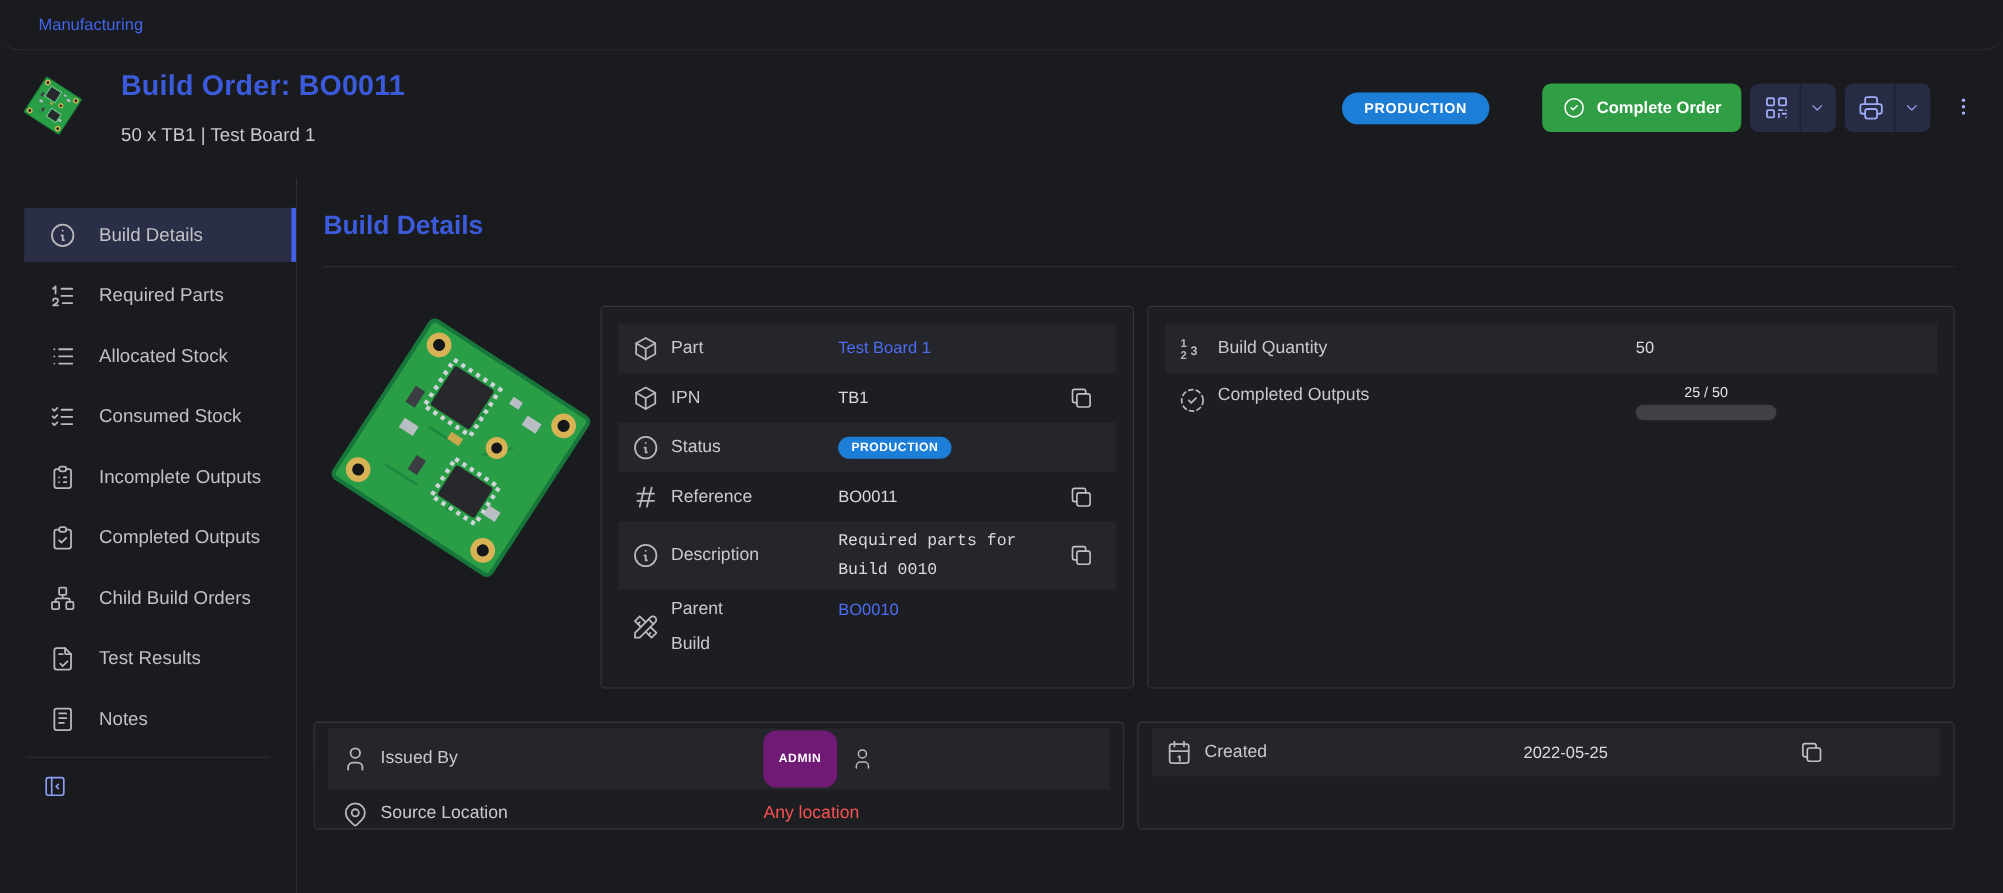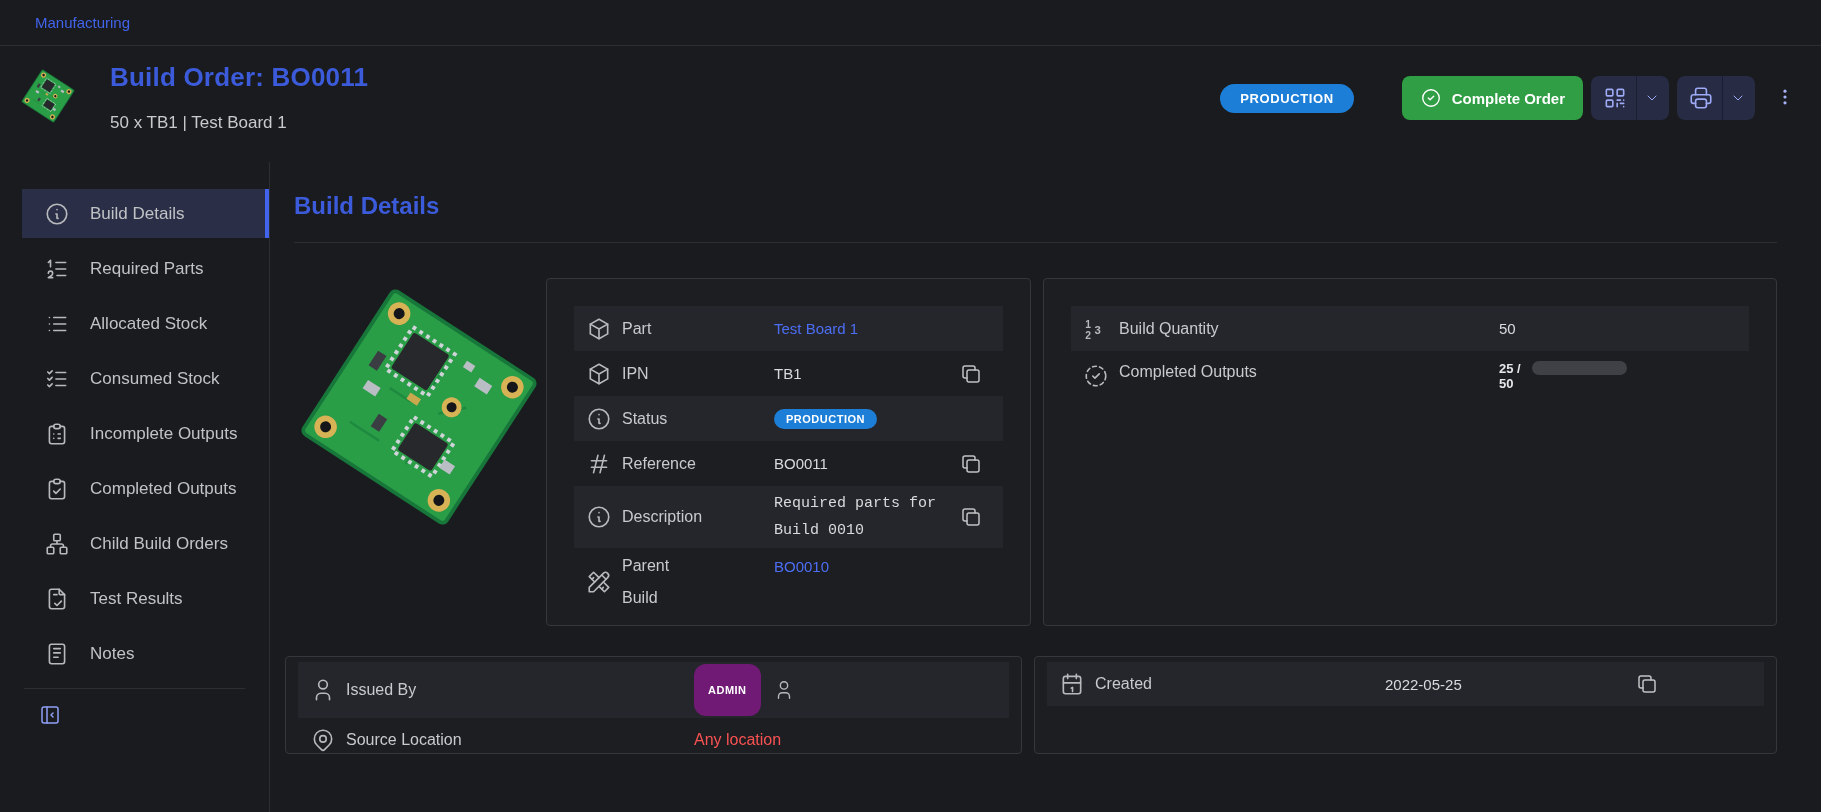--- a/index.html
+++ b/index.html
@@ -5,21 +5,21 @@
   * { margin:0; padding:0; box-sizing:border-box; }
   html,body { background:#1a1b1e; }
   .app {
     position:relative; width:1821px; height:812px; overflow:hidden;
     background:#1a1b1e; color:#c1c2c5;
     font-family:"Liberation Sans", sans-serif;
   }
   svg.ic { display:block; fill:none; stroke:currentColor; stroke-width:1.5; stroke-linecap:round; stroke-linejoin:round; }
 
   
-  .crumb-bar { height:46px; display:flex; align-items:center; padding-left:35px; border-bottom:1px solid #2c2e33; }
+  .crumb-bar { height:46px; display:flex; align-items:center; padding-left:35px; border-bottom:1px solid #2c2e33;border-radius:18px; }
   .crumb-link { color:#4263eb; font-size:15px; cursor:pointer; }
 
   
   .page-header { height:116px; display:flex; align-items:flex-start; padding:16px 22px 0 20px; }
   .thumb { width:56px; height:56px; margin-top:6px; }
   .title-block { margin-left:34px; }
   .page-title { color:#3b5bdb; font-size:26px; font-weight:bold; letter-spacing:.2px; }
   .page-subtitle { color:#c9cacc; font-size:17px; margin-top:20px; }
   .header-actions { margin-left:auto; display:flex; align-items:center; margin-top:14px; }
   .status-pill-lg {
@@ -55,21 +55,21 @@
 
   
   .main { flex:1; padding:30px 44px 0 24px; }
   .section-heading { color:#3b5bdb; font-size:24px; font-weight:bold; }
   .section-divider { border:none; border-top:1px solid #2c2e33; margin-top:22px; }
 
   .content { margin-top:35px; }
   .top-row { display:flex; gap:12px; }
   .left-group { display:flex; flex:0 0 737px; gap:2px; }
   .part-img-lg { width:250px; height:250px; margin-top:4px; flex:0 0 250px; }
-  .card { background:#1d1e22; border:1px solid #35373c; border-radius:4px; padding:27px; }
+  .card { background:#1d1e22; border:1px solid #35373c; border-radius:4px; padding:15px; }
   .card.details-card { flex:1; height:348px; }
   .card.qty-card { flex:1; height:348px; }
   .bottom-row { display:flex; gap:12px; margin-top:30px; }
   .card.issued-card { flex:0 0 737px; margin-left:-9px; width:746px; padding:5px 12px; height:98px; }
   .card.created-card { flex:1; padding:5px 12px; height:98px; }
 
   .drow { display:grid; grid-template-columns:48px 152px 1fr 44px; align-items:center; min-height:45px; padding:2px 0; }
   .drow.striped { background:#25262b; }
   .drow .r-ic { width:26px; height:26px; color:#b8b9bc; margin-left:12px; }
   .r-label { font-size:16px; color:#c9cacd; }
@@ -84,21 +84,21 @@
     padding:4px 12px; border-radius:12px; display:inline-block;
   }
   .qrow { grid-template-columns:48px 380px 1fr; }
   .irow { grid-template-columns:48px 348px 1fr; min-height:44px; }
   .crow { grid-template-columns:48px 290px 1fr 44px; min-height:44px; padding-right:85px; }
 
   .admin-wrap { display:flex; align-items:center; gap:12px; }
   .admin-badge { background:#701a75; color:#fff; font-size:11px; font-weight:bold; letter-spacing:.5px; padding:20px 14px; border-radius:12px; }
   .admin-user-ic { width:22px; height:22px; color:#b8b9bc; }
 
-  .progress-wrap { width:128px; display:flex; align-items:flex-start; gap:4px; margin-top:2px;font-weight:bold; }
+  .progress-wrap { width:128px; display:flex; flex-direction:column; align-items:center; gap:4px; margin-top:2px; }
   .progress-text { font-size:13px; color:#e6e7e9; }
   .progress-track { width:128px; height:14px; border-radius:7px; background:#3f4146; overflow:hidden; }
   .progress-fill { height:100%; background:#e8590c; border-radius:7px 0 0 7px; }
   .qty-row2 { align-items:flex-start; padding-top:8px; }
   .qty-row2 .r-ic, .qty-row2 .r-label { margin-top:4px; }
 </style>
 </head>
 <body>
 
 <svg width="0" height="0" style="position:absolute">

